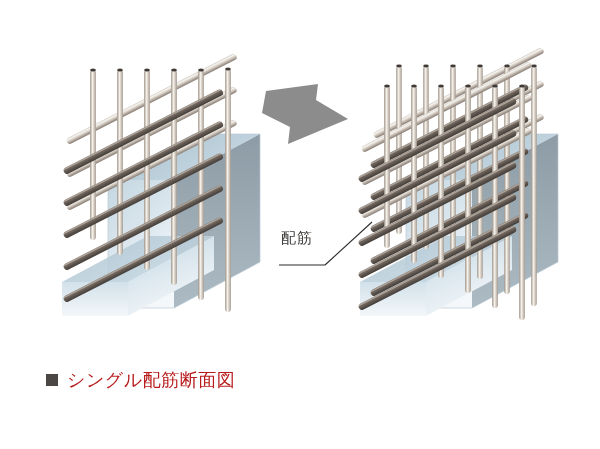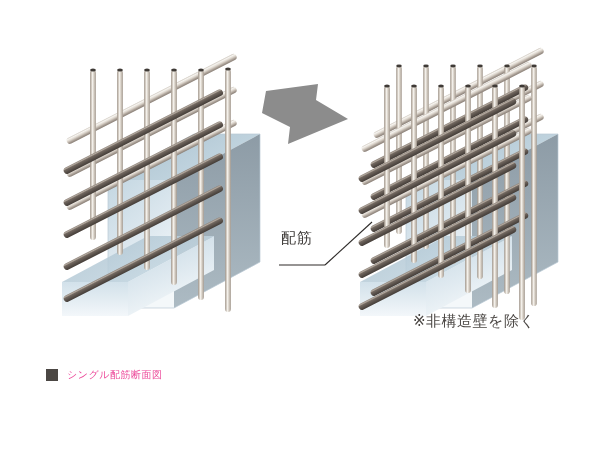--- a/index.html
+++ b/index.html
@@ -9,22 +9,22 @@
     font-family:"Liberation Sans","DejaVu Sans",sans-serif;
     overflow:hidden;
     position:relative;
   }
   #stage{position:absolute;inset:0;width:600px;height:342px;border-radius:11px;}
   svg.scene{position:absolute;left:0;top:0;width:600px;height:449px;}
 
   .caption{
     position:absolute;
     display:flex;align-items:center;
-    font-size:10px;
-    color:#ec4899;
+    font-size:18px;
+    color:#b91c1c;
     letter-spacing:0.5px;
     white-space:nowrap;
   }
   .caption .bullet{
     width:12px;height:12px;
     background:#4b4744;
     margin-right:9px;
     flex:0 0 auto;
   }
   #caption-left{left:46px;top:368px;}
@@ -268,21 +268,20 @@
     </g>
 
     <g>
       <line x1="279" y1="265" x2="325" y2="265" stroke="#2e2b29" stroke-width="1.1"></line>
       <line x1="325" y1="265" x2="372" y2="222" stroke="#2e2b29" stroke-width="1.1"></line>
     </g>
   </svg>
 
   <div id="callout">配筋</div>
 
-  <div id="note">※非構造壁を除く</div>
 
   <div class="caption" id="caption-left">
     <span class="bullet"></span>
     <span>シングル配筋断面図</span>
   </div>
 
 
 </div>
 
 </body></html>

